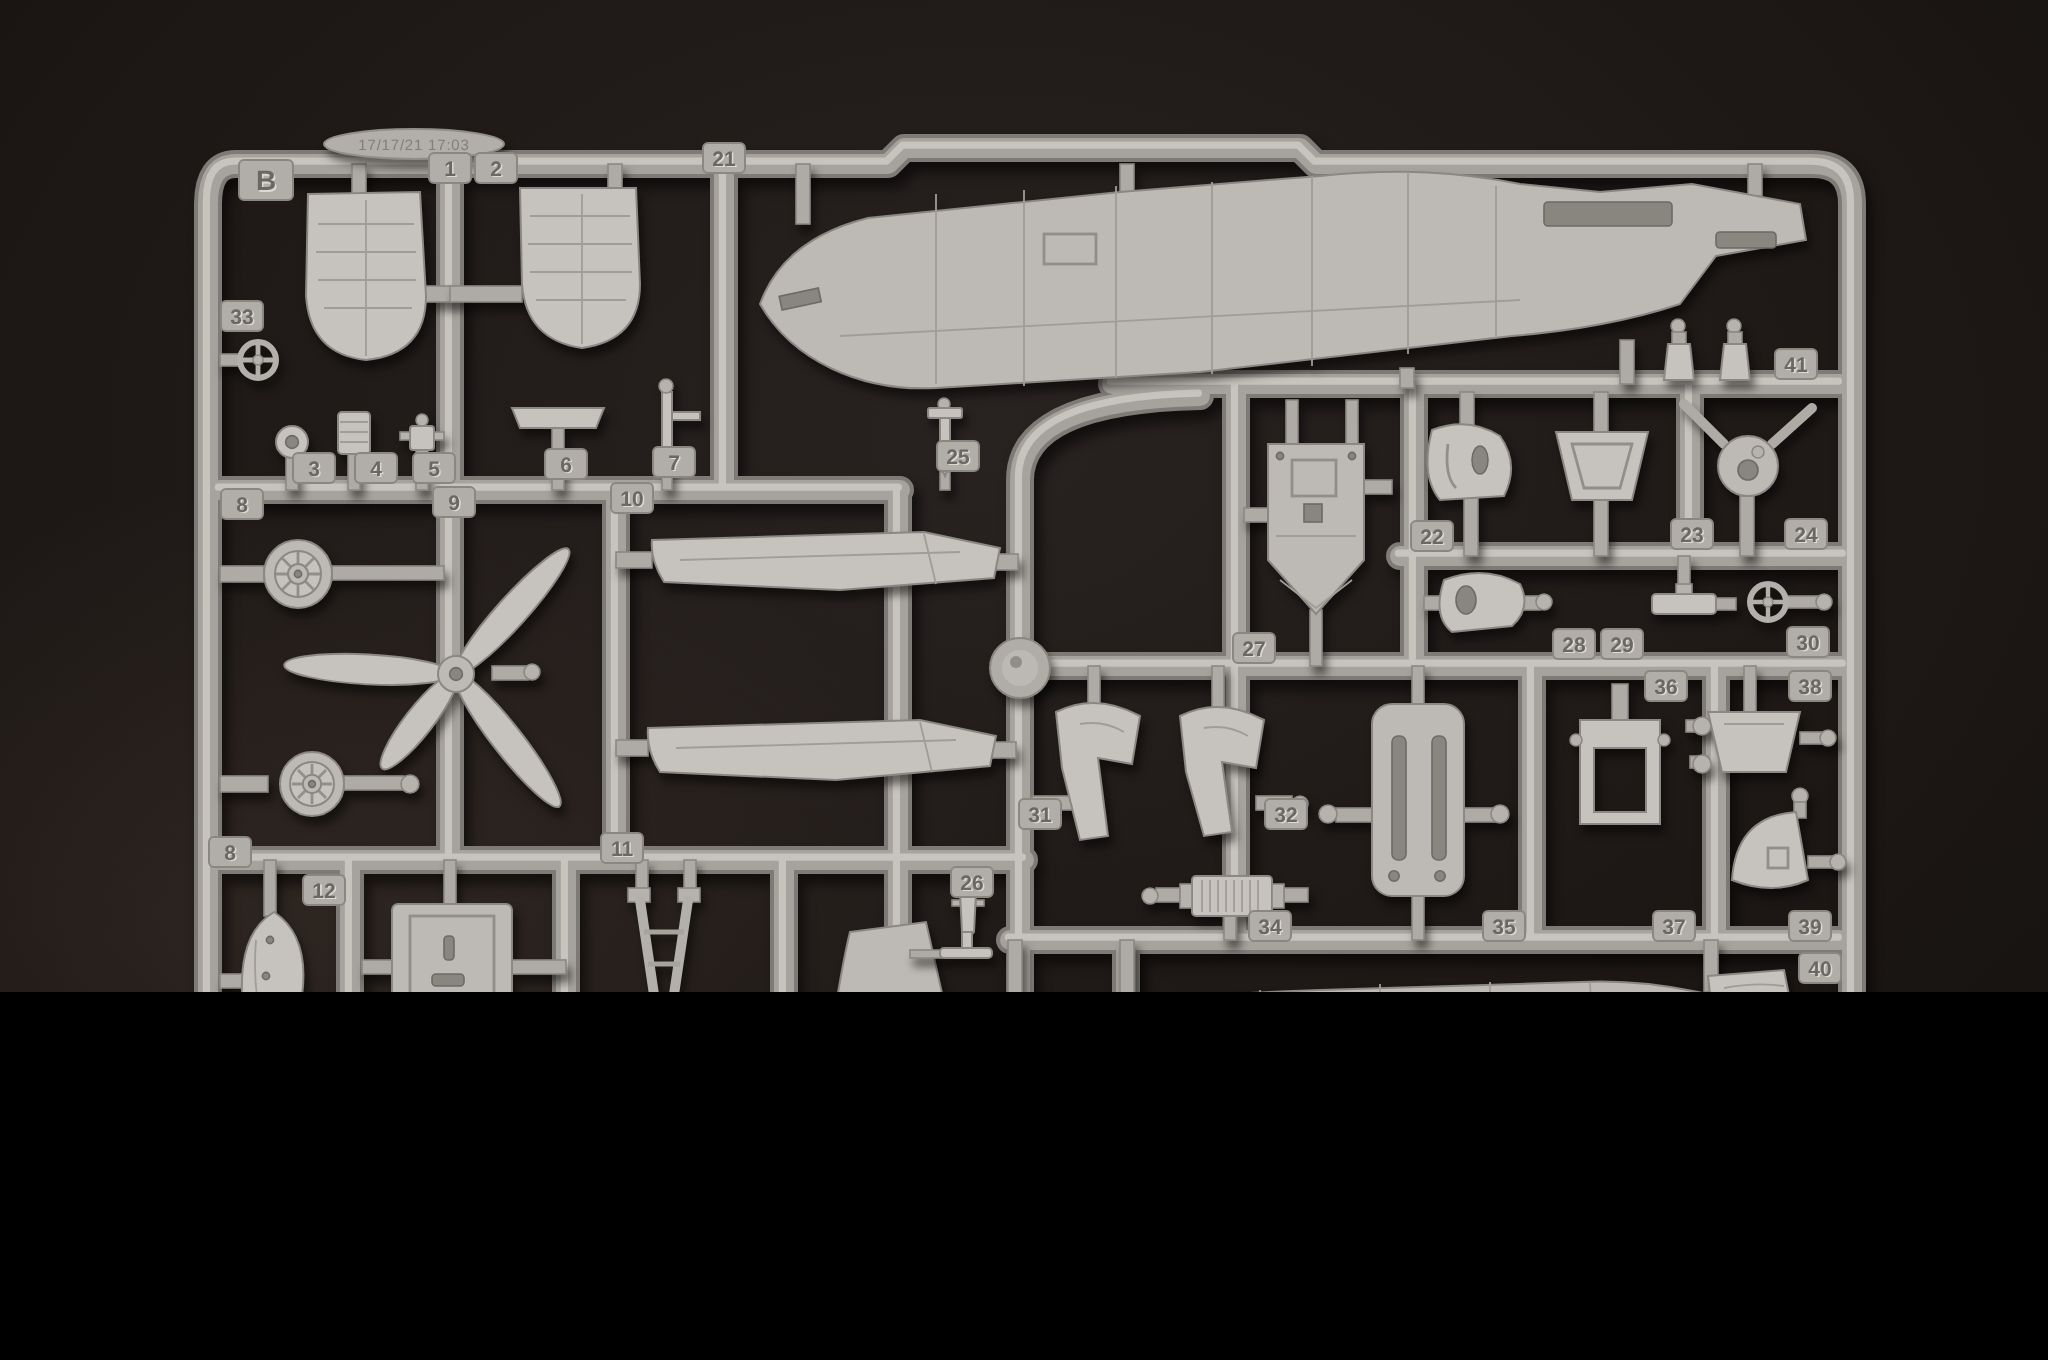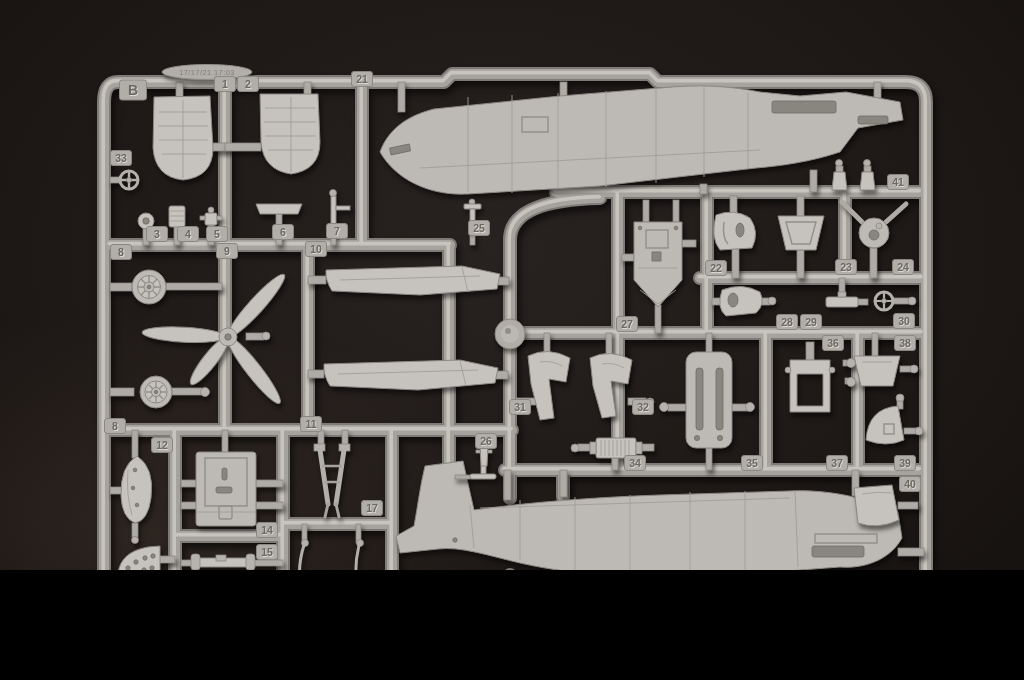--- a/index.html
+++ b/index.html
@@ -1,17 +1,17 @@
 <!DOCTYPE html>
 <html><head>
 <meta charset="utf-8">
 <style>
   html,body{margin:0;padding:0;background:#000;}
   .stage{
-    position:relative;width:1024px;height:570px;overflow:hidden;
+    position:relative;width:1024px;height:496px;overflow:hidden;
     background:
       radial-gradient(ellipse 520px 320px at 14% 94%, rgba(86,70,58,0.30), rgba(0,0,0,0) 70%),
       radial-gradient(ellipse 940px 660px at 48% 44%, #282221 0%, #1e1917 45%, #100d0c 100%);
     font-family:"Liberation Sans", sans-serif;
   }
   svg{position:absolute;left:0;top:0;}
   .rail-base{stroke:#7e7a75;stroke-width:14;fill:none;stroke-linecap:round;stroke-linejoin:round;
              filter:drop-shadow(3px 5px 3px rgba(0,0,0,0.55));}
   .rail-mid{stroke:#a6a29d;stroke-width:10;fill:none;stroke-linecap:round;stroke-linejoin:round;}
   .rail-hi{stroke:#cbc7c1;stroke-width:3.6;fill:none;stroke-linecap:round;stroke-linejoin:round;opacity:.9;}

